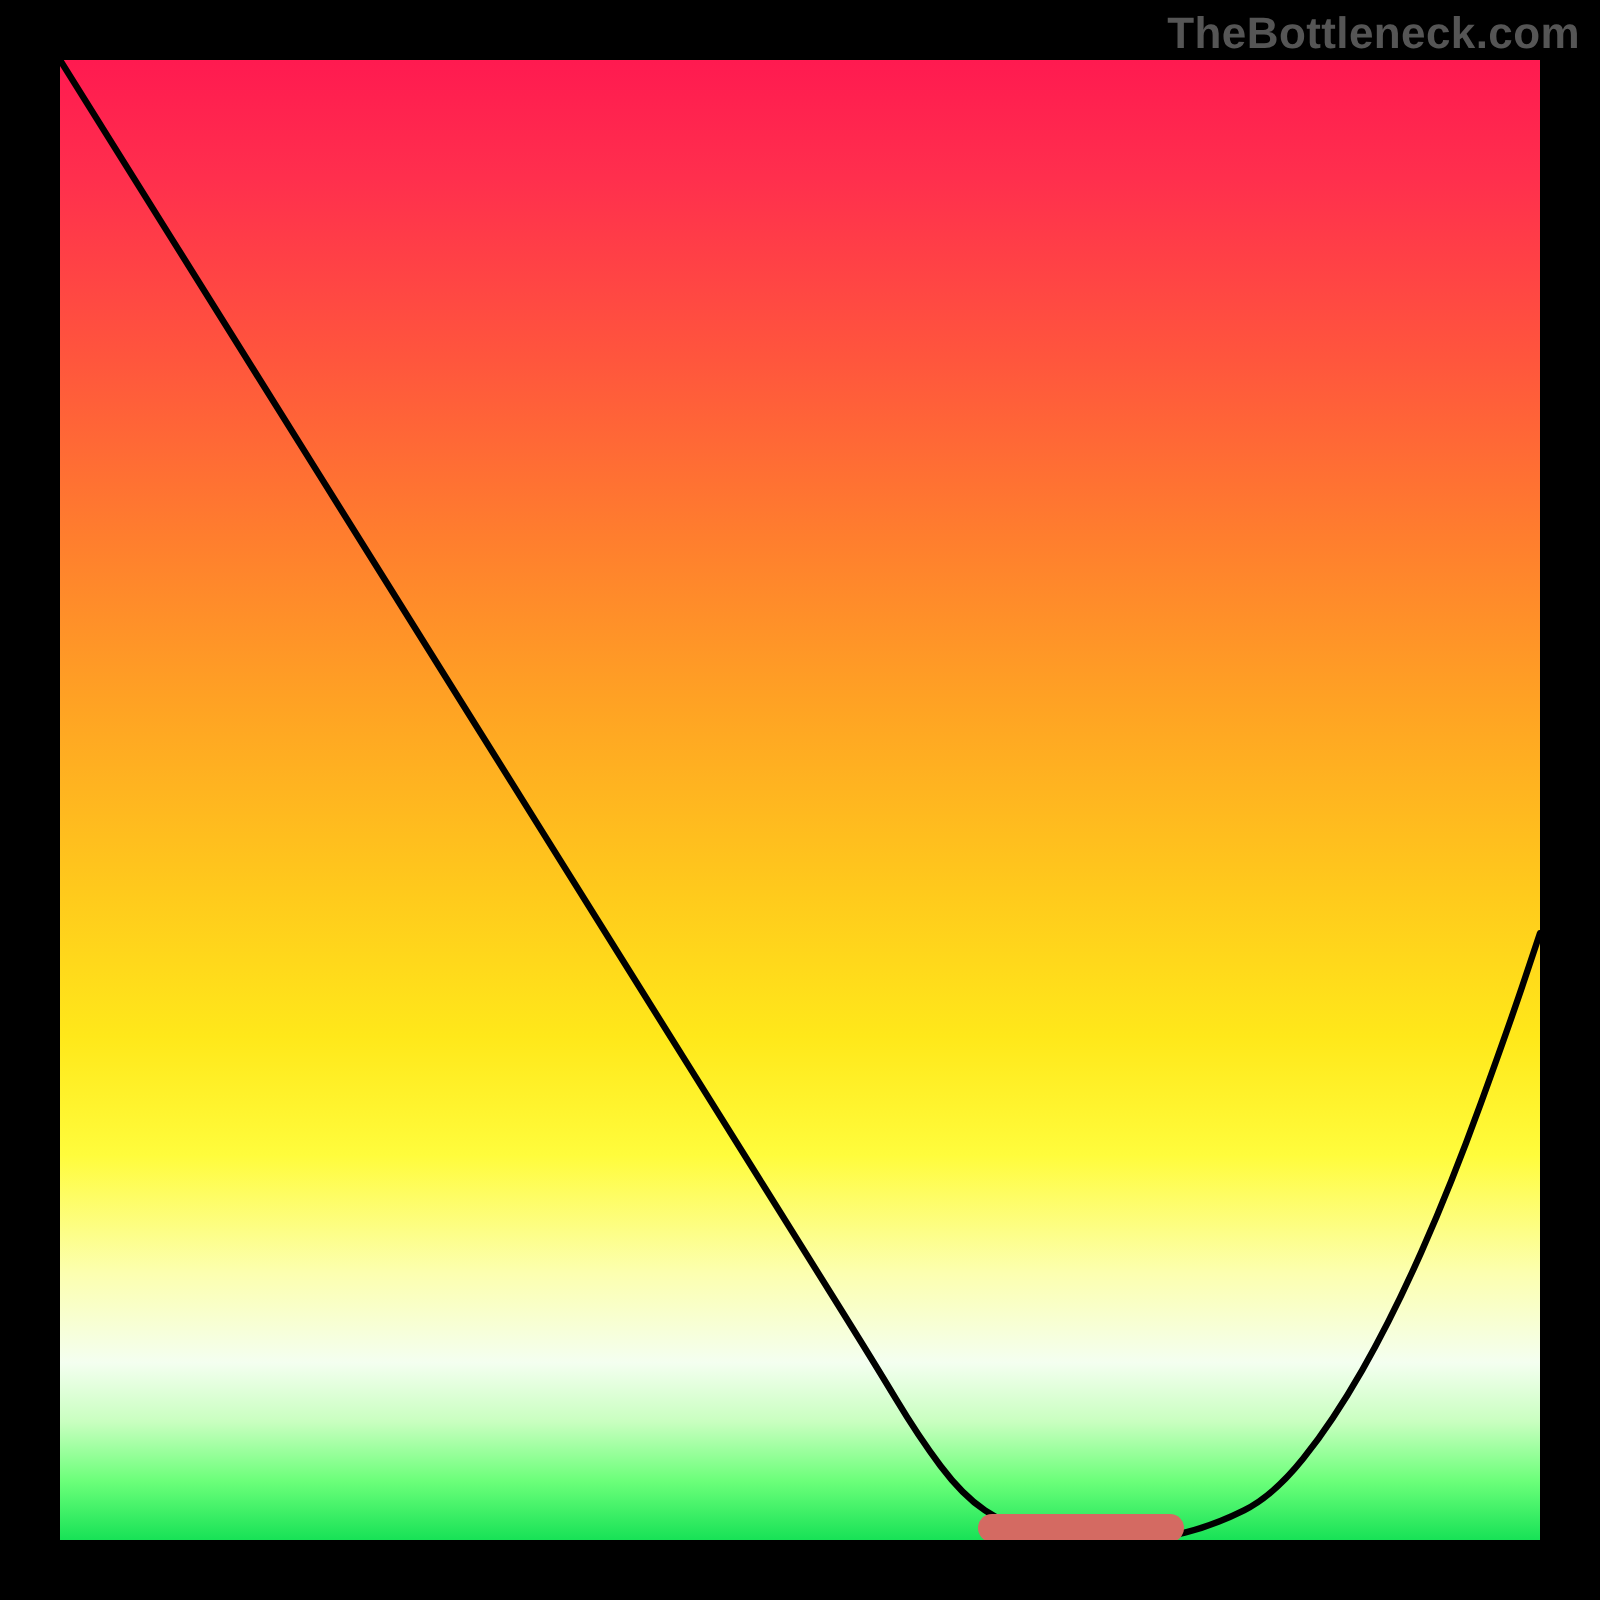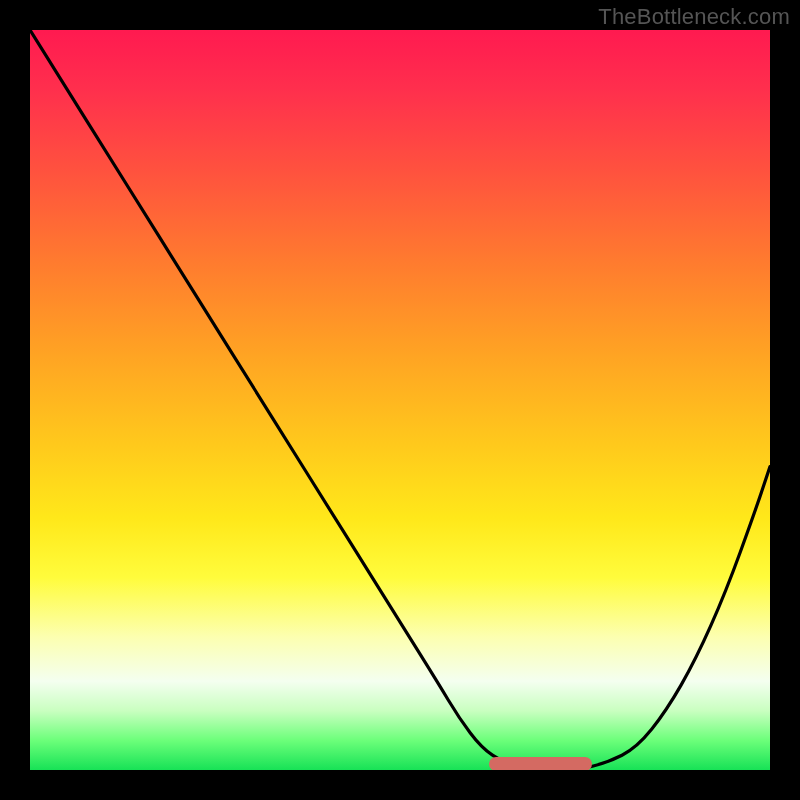--- a/index.html
+++ b/index.html
@@ -16,21 +16,21 @@
     width: 800px;
     height: 800px;
     background: #000;
   }
   .watermark {
     position: absolute;
     top: 4px;
     right: 10px;
     color: #555;
     font-size: 22px;
-    font-weight: 400;
+    font-weight: 700;
     letter-spacing: 0.2px;
     z-index: 50;
   }
   .plot-area {
     position: absolute;
     left: 30px;
     top: 30px;
     width: 740px;
     height: 740px;
     overflow: hidden;

